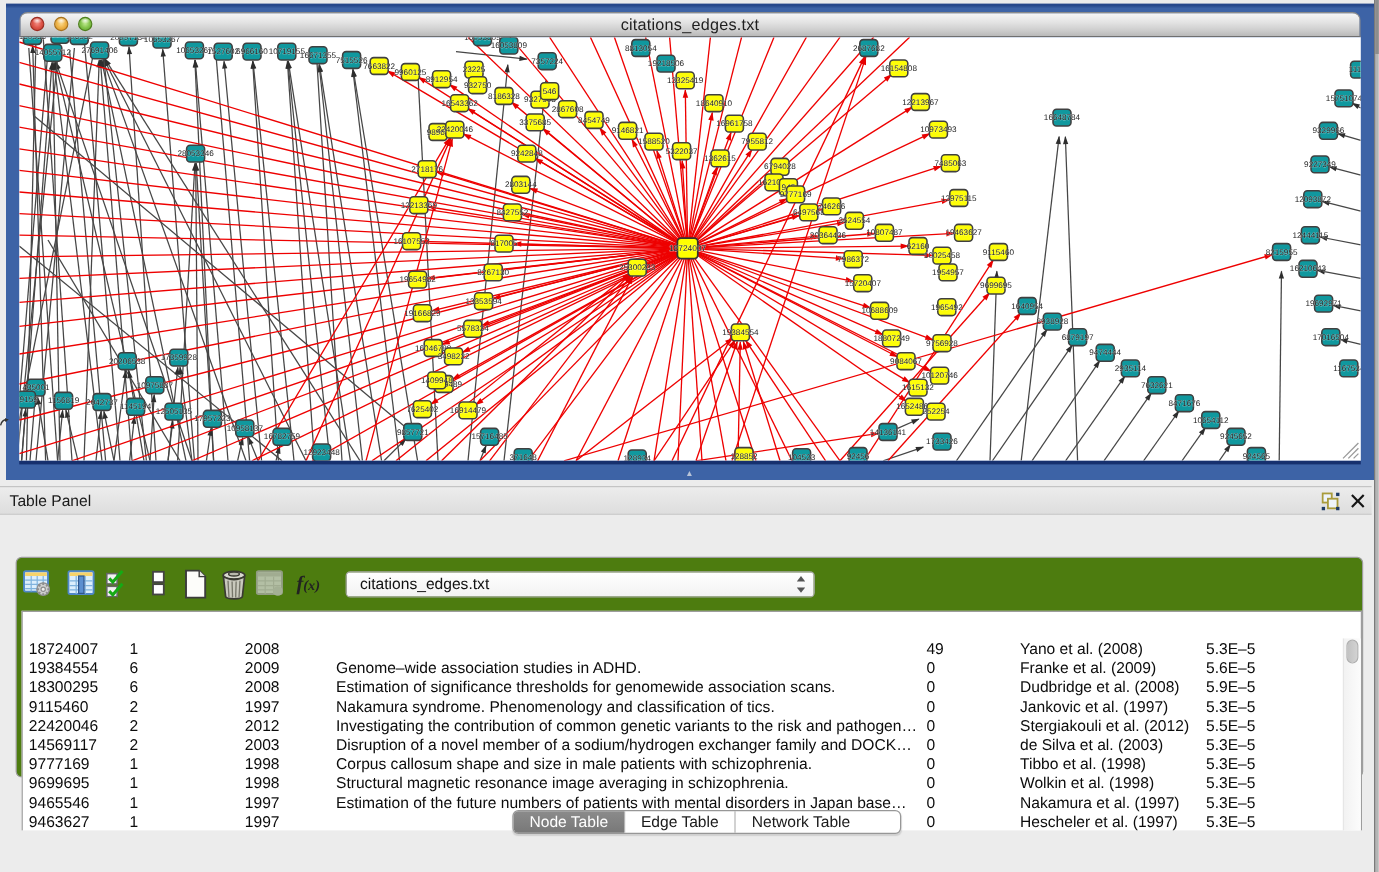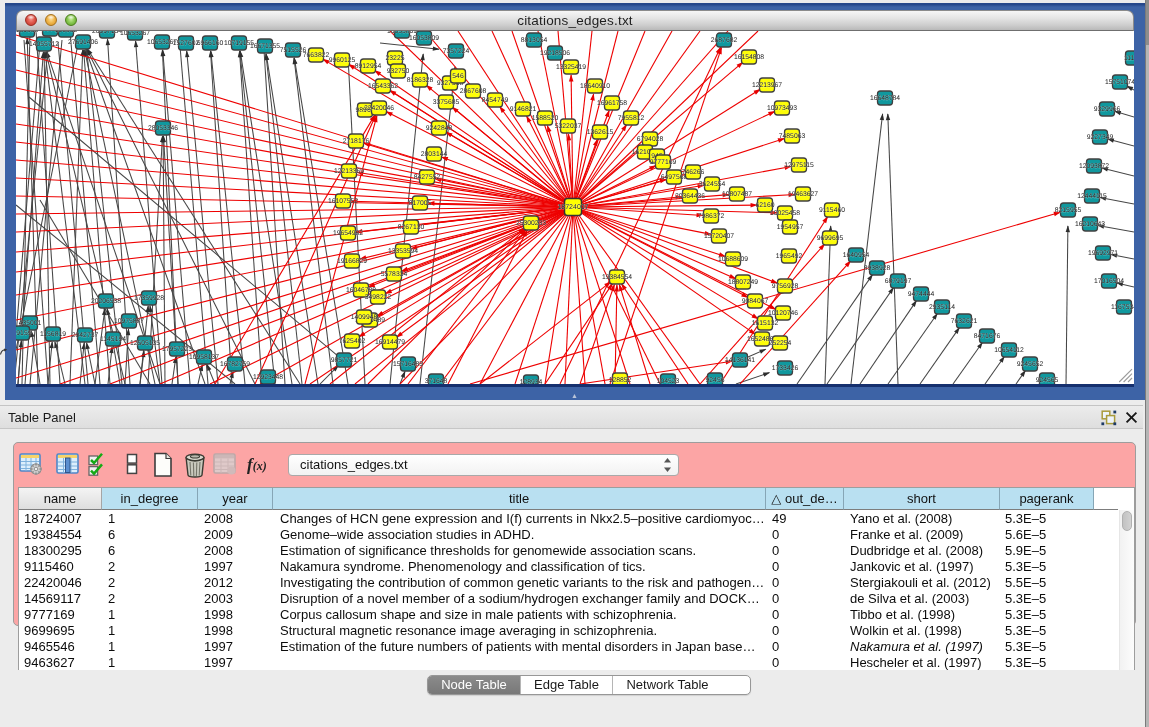--- a/index.html
+++ b/index.html
@@ -27,21 +27,21 @@
 #rightstrip { left:1145px; top:0; width:4px; height:727px; background:#b5b5b5; border-left:1px solid #7a7a7a; }
 #rightstrip .top { position:absolute; left:0; top:0; width:4px; height:45px; background:#8d8d8d; }
 
 
 #cursor { left:0px; top:348px; }
 
 
 #tp-header { left:0; top:405px; width:1143px; height:24px; background:linear-gradient(#ececec,#dedede); border-top:1px solid #c4c4c4; border-bottom:1px solid #c6c6c6; }
 #tp-header .lbl { position:absolute; left:8px; top:4px; font-size:13px; color:#1a1a1a;text-align:center; }
 
-#panel { left:13px; top:442px; width:1123px; height:184px; background:#fca5a5; border:1px solid #9d9d9d; border-radius:5px; }
+#panel { left:13px; top:464px; width:1123px; height:184px; background:#4d7c0f; border:1px solid #9d9d9d; border-radius:5px; }
 
 
 #toolbar { position:absolute; left:5px; top:9px; height:26px; width:1100px; }
 .ticon { position:absolute; top:0; }
 
 #combo { position:absolute; left:274px; top:11px; width:391px; height:22px; background:linear-gradient(#ffffff,#f2f2f2); border:1px solid #a9a9a9; border-radius:4px; font-size:13px; color:#111; line-height:20px; padding-left:11px; }
 #combo .steppers { position:absolute; right:6px; top:2px; width:9px; height:16px; }
 
 
 #tablewrap { position:absolute; left:4px; top:44px; width:1117px; height:183px; background:#fff; border:1px solid #9d9d9d; border-bottom:none; }
@@ -695,36 +695,25 @@
         <div style="font-family:'Liberation Serif',serif;font-style:italic;font-size:17px;color:#222;font-weight:bold;padding-top:3px;">f<span style="font-size:12px;">(x)</span></div>
       </div>
   </div>
   <div id="combo">citations_edges.txt
     <svg class="steppers" width="9" height="16" viewBox="0 0 9 16">
       <path d="M4.5,1 L8,5.5 L1,5.5 Z" fill="#555"></path>
       <path d="M4.5,15 L8,10.5 L1,10.5 Z" fill="#555"></path>
     </svg>
   </div>
   <div id="tablewrap">
-    <div id="thead">
-<div class="th gray" style="left:0px;width:83px;">name</div>
-<div class="th" style="left:83px;width:96px;">in_degree</div>
-<div class="th" style="left:179px;width:75px;">year</div>
-<div class="th" style="left:254px;width:493px;">title</div>
-<div class="th" style="left:747px;width:78px;">△ out_de…</div>
-<div class="th" style="left:825px;width:156px;">short</div>
-<div class="th" style="left:981px;width:94px;">pagerank</div>
-<div style="position:absolute;left:1075px;width:24px;height:22px;background:#fff;border-bottom:1px solid #7d7d7d;"></div>
-    </div>
     <div id="rows" style="top:23px;">
 <div class="row" style="left:0;top:0px;width:1100px;">
           <span class="c" style="left:5px;">18724007</span>
           <span class="c" style="left:89px;">1</span>
           <span class="c" style="left:185px;">2008</span>
-          <span class="c" style="left:261px;">Changes of HCN gene expression and I(f) currents in Nkx2.5–positive cardiomyoc…</span>
           <span class="c" style="left:753px;">49</span>
           <span class="c" style="left:831px;">Yano et al. (2008)</span>
           <span class="c" style="left:986px;">5.3E–5</span>
         </div>
 <div class="row" style="left:0;top:16px;width:1100px;">
           <span class="c" style="left:5px;">19384554</span>
           <span class="c" style="left:89px;">6</span>
           <span class="c" style="left:185px;">2009</span>
           <span class="c" style="left:261px;">Genome–wide association studies in ADHD.</span>
           <span class="c" style="left:753px;">0</span>
@@ -784,21 +773,21 @@
           <span class="c" style="left:753px;">0</span>
           <span class="c" style="left:831px;">Wolkin et al. (1998)</span>
           <span class="c" style="left:986px;">5.3E–5</span>
         </div>
 <div class="row" style="left:0;top:128px;width:1100px;">
           <span class="c" style="left:5px;">9465546</span>
           <span class="c" style="left:89px;">1</span>
           <span class="c" style="left:185px;">1997</span>
           <span class="c" style="left:261px;">Estimation of the future numbers of patients with mental disorders in Japan base…</span>
           <span class="c" style="left:753px;">0</span>
-          <span class="c" style="left:831px;font-style:italic;">Nakamura et al. (1997)</span>
+          <span class="c" style="left:831px;">Nakamura et al. (1997)</span>
           <span class="c" style="left:986px;">5.3E–5</span>
         </div>
 <div class="row" style="left:0;top:144px;width:1100px;">
           <span class="c" style="left:5px;">9463627</span>
           <span class="c" style="left:89px;">1</span>
           <span class="c" style="left:185px;">1997</span>
           <span class="c" style="left:753px;">0</span>
           <span class="c" style="left:831px;">Hescheler et al. (1997)</span>
           <span class="c" style="left:986px;">5.3E–5</span>
         </div>

